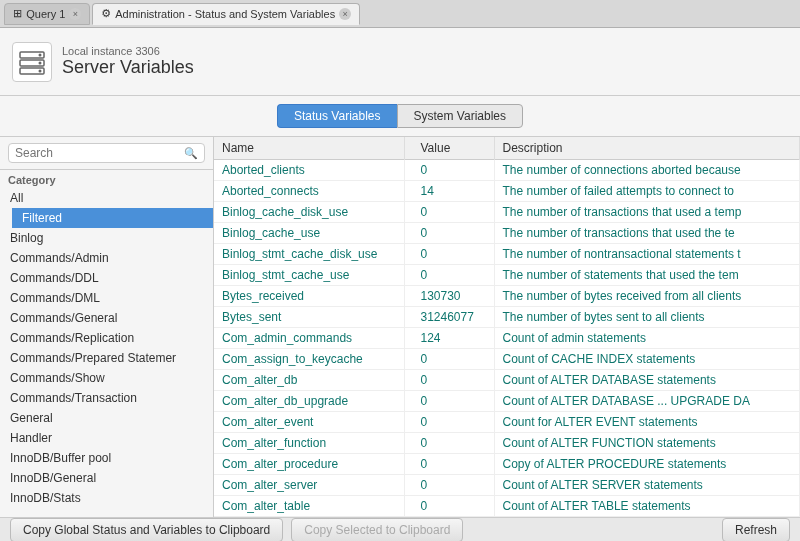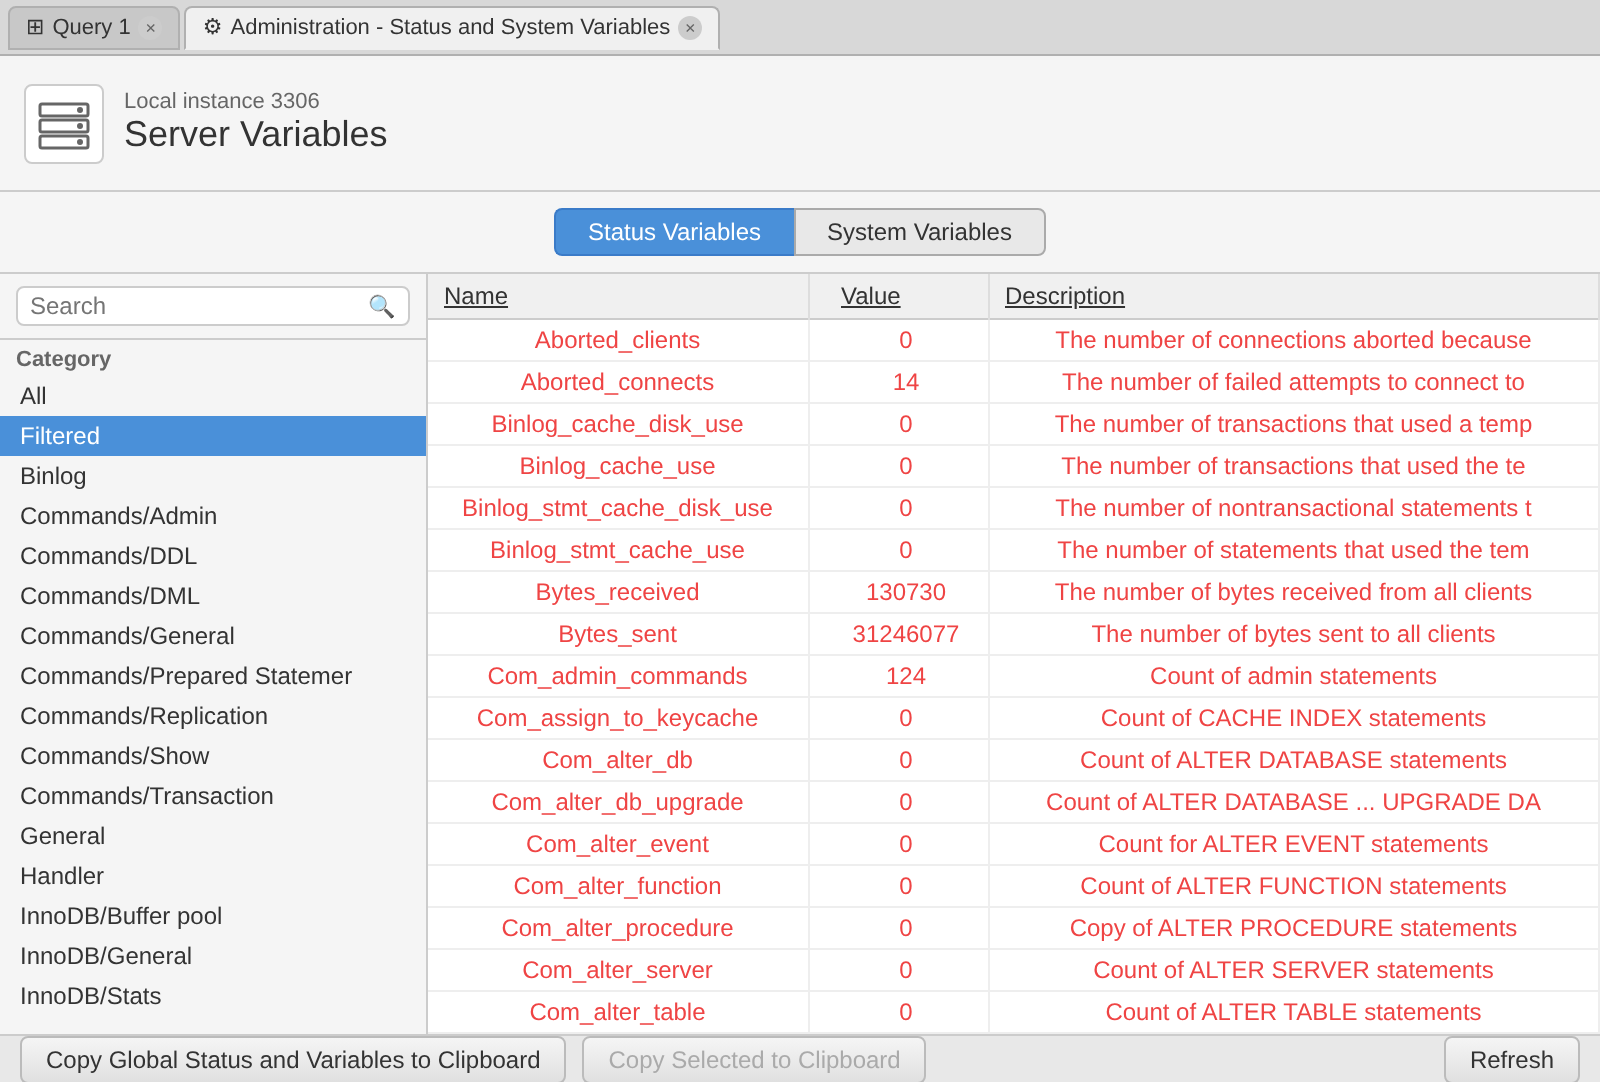--- a/index.html
+++ b/index.html
@@ -166,20 +166,21 @@
       cursor: pointer;
       font-size: 12px;
       color: #333;
       white-space: nowrap;
       overflow: hidden;
       text-overflow: ellipsis;
     }
     .category-item.selected {
       background: #4a90d9;
       color: white;
+      margin-left: 12px;
     }
 
     
     .table-area {
       flex: 1;
       display: flex;
       flex-direction: column;
       overflow: hidden;
       background: white;
     }
@@ -199,33 +200,31 @@
     }
     thead th {
       padding: 4px 8px;
       text-align: left;
       font-weight: normal;
       color: #333;
       border-right: 1px solid #ddd;
       position: sticky;
       top: 0;
       background: #f0f0f0;
-      text-decoration: underline;
     }
     tbody tr {
       border-bottom: 1px solid #eee;
     }
     tbody td {
       padding: 3px 8px;
-      color: #ef4444;
+      color: #0f766e;
       border-right: 1px solid #eee;
       white-space: nowrap;
       overflow: hidden;
       text-overflow: ellipsis;
-      text-align: center;
     }
     .col-name { width: 190px; }
     .col-value { width: 90px; padding-left: 16px; }
     .col-desc { max-width: 300px; overflow: hidden; text-overflow: ellipsis; }
 
     
     .table-scroll::-webkit-scrollbar { width: 8px; }
     .table-scroll::-webkit-scrollbar-track { background: #f0f0f0; }
     .table-scroll::-webkit-scrollbar-thumb { background: #bbb; border-radius: 4px; }
 
@@ -306,22 +305,22 @@
     <div class="category-label">Category</div>
     <div class="category-list">
 
     <div class="category-item">All</div>
         <div class="category-item selected">Filtered</div>
         <div class="category-item">Binlog</div>
         <div class="category-item">Commands/Admin</div>
         <div class="category-item">Commands/DDL</div>
         <div class="category-item">Commands/DML</div>
         <div class="category-item">Commands/General</div>
+        <div class="category-item">Commands/Replication</div>
         <div class="category-item">Commands/Prepared Statemer</div>
-        <div class="category-item">Commands/Replication</div>
         <div class="category-item">Commands/Show</div>
         <div class="category-item">Commands/Transaction</div>
         <div class="category-item">General</div>
         <div class="category-item">Handler</div>
         <div class="category-item">InnoDB/Buffer pool</div>
         <div class="category-item">InnoDB/General</div>
         <div class="category-item">InnoDB/Stats</div>
       </div>
   </div>
 

